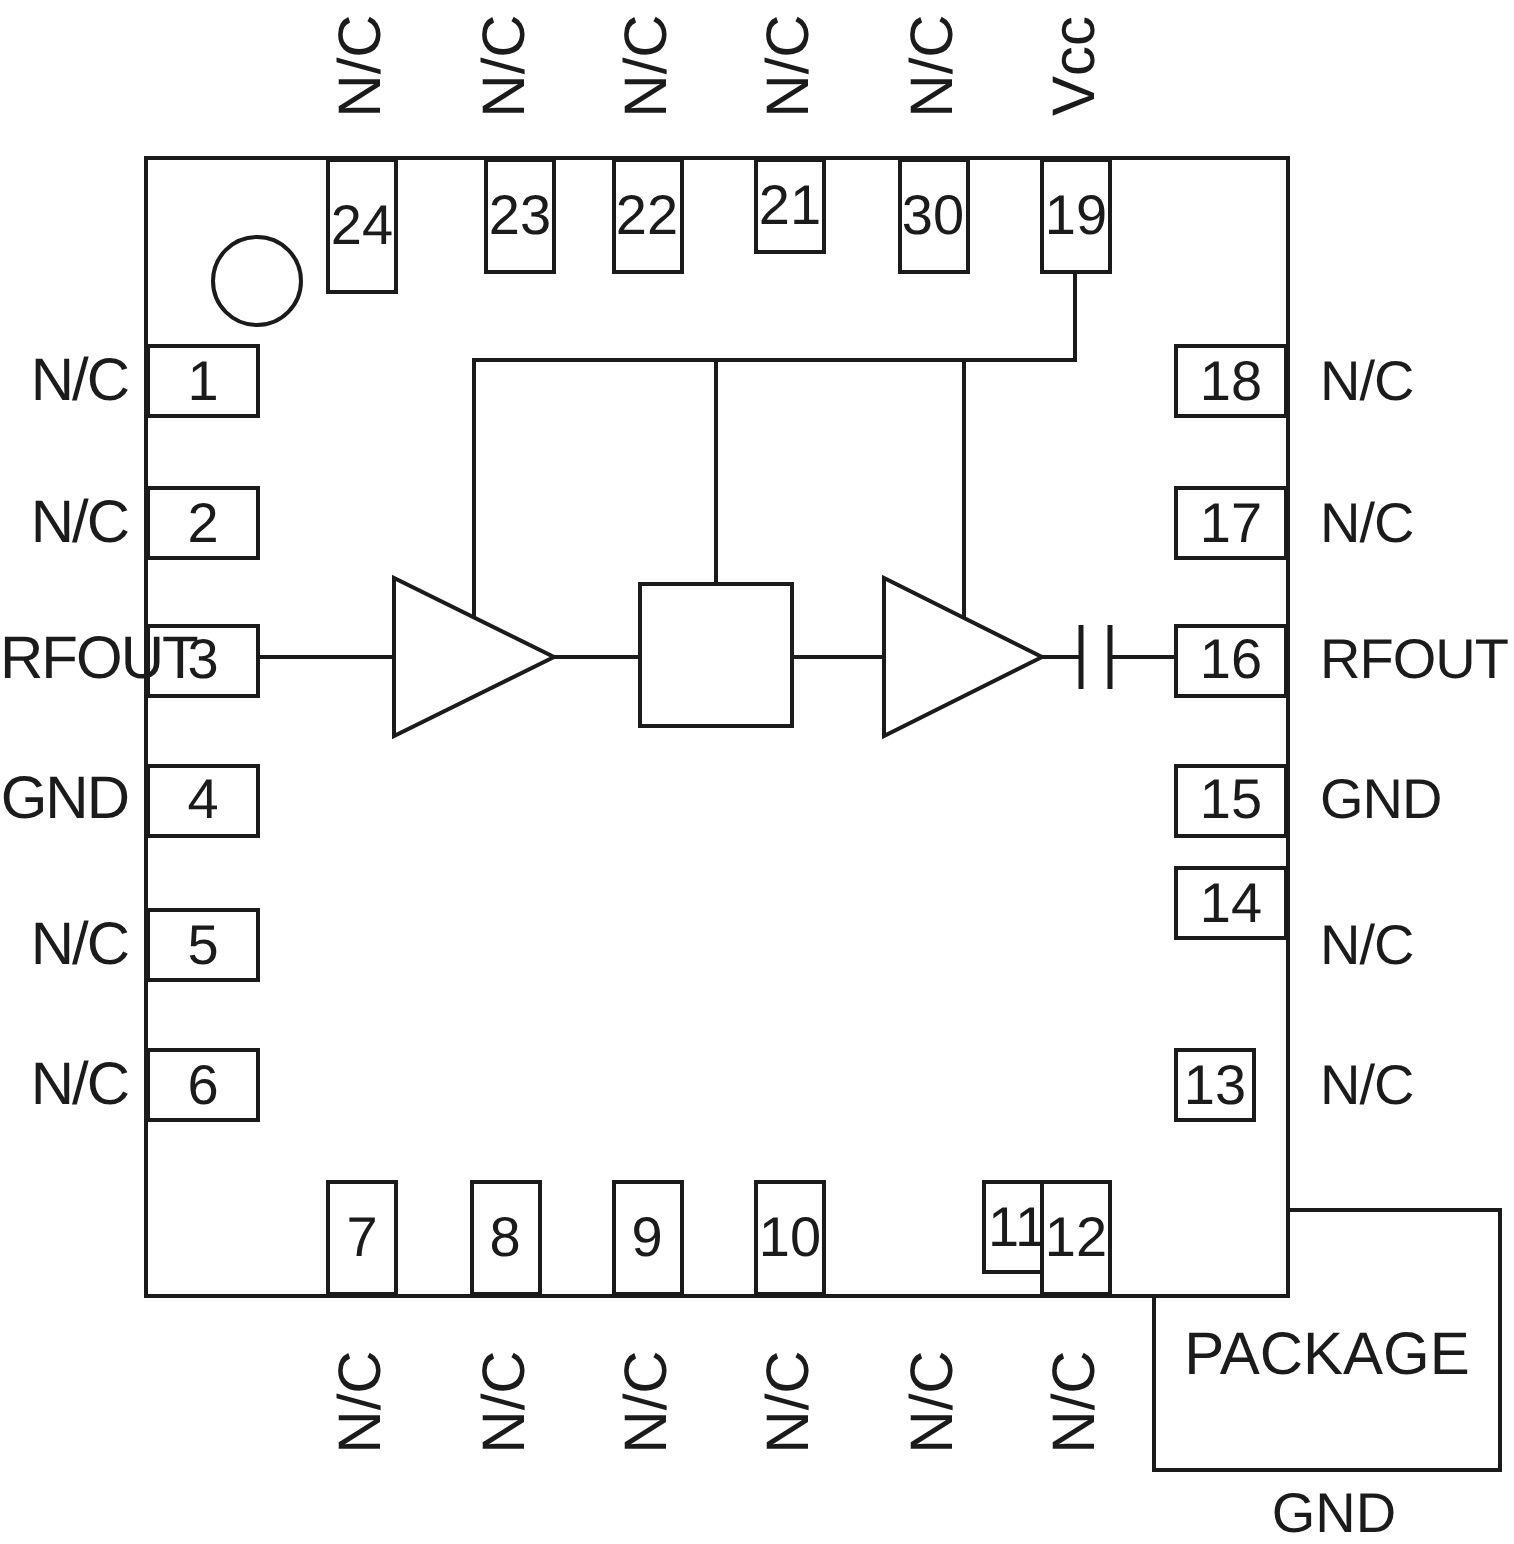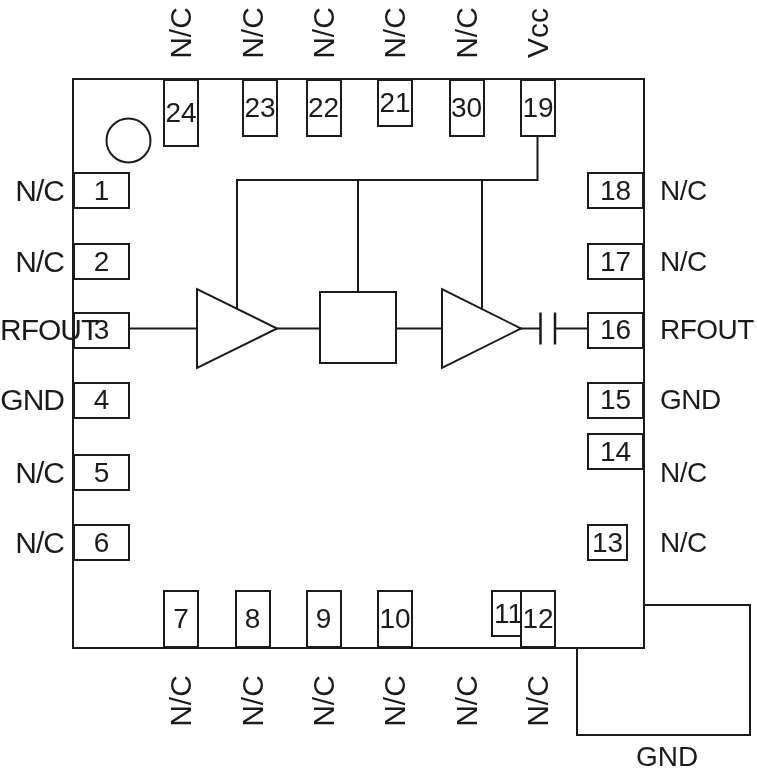--- a/index.html
+++ b/index.html
@@ -44,20 +44,21 @@
     <path d="M130 328.5 H197 M277 328.5 H320 M396 328.5 H442 M521 328.5 H540 M556 328.5 H587" fill="none" stroke="var(--line)" stroke-width="2" stroke-linecap="square"></path>
 
     <polygon points="197,289 197,368 277,328.5" fill="var(--bg)" stroke="var(--line)" stroke-width="2" stroke-linejoin="miter"></polygon>
     <polygon points="442,289 442,368 521,328.5" fill="var(--bg)" stroke="var(--line)" stroke-width="2" stroke-linejoin="miter"></polygon>
 
     <rect x="320" y="292" width="76" height="71" fill="var(--bg)" stroke="var(--line)" stroke-width="2"></rect>
 
     <path d="M540.5 312.5 V344.5 M555 312.5 V344.5" fill="none" stroke="var(--line)" stroke-width="2.5"></path>
   </svg>
 
+  <div class="txt pkg-line" style="top:663px">PACKAGE</div>
   <div class="txt pkg-gnd">GND</div>
 
   <div class="layer" id="pin-layer">
       <div class="pin-box" style="left: 163px; top: 79px; width: 36px; height: 68px;">24</div>
       <div class="pin-label lbl-vert" style="left: 136px; top: 16px;">N/C</div>
       <div class="pin-box" style="left: 242px; top: 79px; width: 36px; height: 58px;">23</div>
       <div class="pin-label lbl-vert" style="left: 207.5px; top: 16px;">N/C</div>
       <div class="pin-box" style="left: 305.5px; top: 79px; width: 36px; height: 58px;">22</div>
       <div class="pin-label lbl-vert" style="left: 278.5px; top: 16px;">N/C</div>
       <div class="pin-box" style="left: 377px; top: 79px; width: 36px; height: 48px;">21</div>

